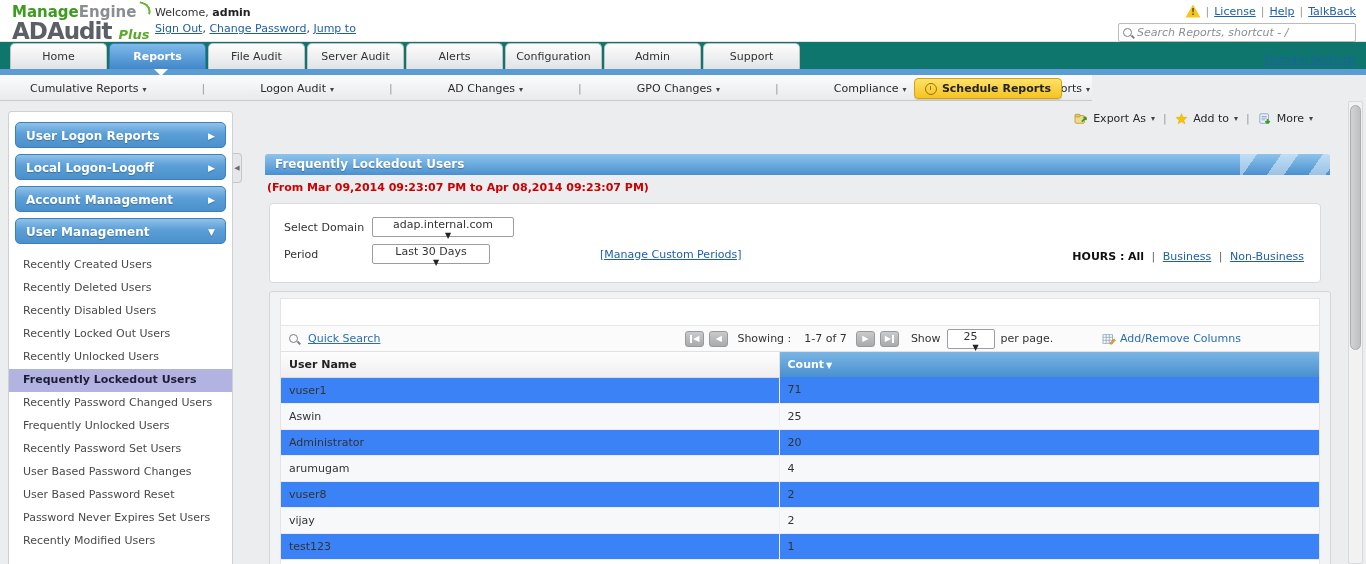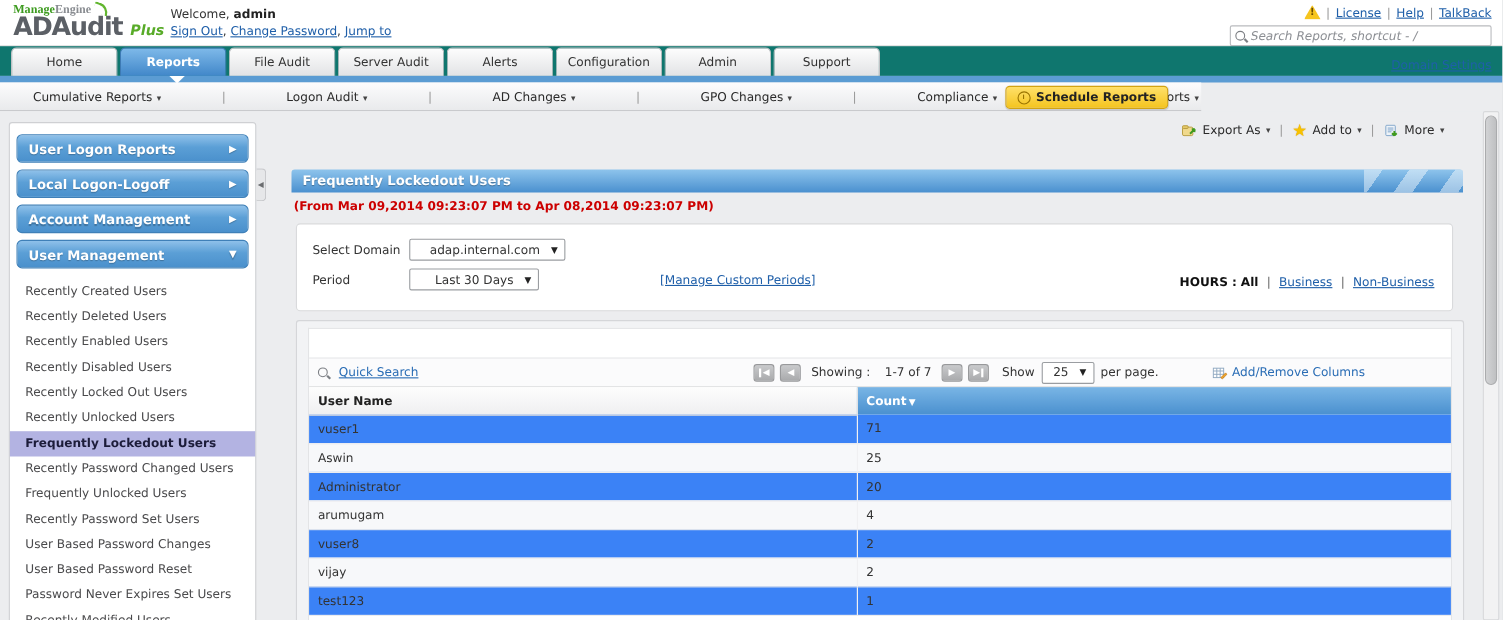--- a/index.html
+++ b/index.html
@@ -3,21 +3,21 @@
 <meta charset="utf-8">
 <style>
   * { margin:0; padding:0; box-sizing:border-box; }
   html,body { background:#dfe1e4; }
   body { font-family:"DejaVu Sans","Liberation Sans",sans-serif; font-size:11px; color:#333; }
   .page { position:relative; width:1366px; height:564px; background:#ecedef; overflow:hidden; margin:0 auto; }
 
   
   .header { position:absolute; left:0; top:0; width:1366px; height:42px; background:#fff; border-bottom:1px solid #e2e2e2; }
   .logo { position:absolute; left:12px; top:3px; cursor:pointer; }
-  .logo-top { font-size:11px; font-weight:bold; letter-spacing:0;font-family:Liberation Serif, serif; }
+  .logo-top { font-size:15px; font-weight:bold; letter-spacing:0; }
   .logo-manage { color:#3d9b1f; }
   .logo-engine { color:#8a8d92; }
   .logo-swoosh { display:inline-block; width:14px; height:10px; border-top:2px solid #62b62f; border-right:2px solid #62b62f; border-radius:0 10px 0 0; transform:rotate(18deg); margin-left:2px; vertical-align:top; }
   .logo-main { font-size:23px; font-weight:bold; color:#5c6066; line-height:20px; letter-spacing:-1px; }
   .logo-plus { font-size:13px; color:#58ab28; font-style:italic; font-weight:bold; letter-spacing:0; }
   .welcome { position:absolute; left:155px; top:5px; line-height:16px; }
   .welcome-line b { color:#222; }
   .session-links a, a.toplink { color:#1f5fa9; text-decoration:underline; cursor:pointer; }
   .top-right { position:absolute; right:10px; top:3px; text-align:right; }
   .top-right-row1 { display:flex; align-items:center; justify-content:flex-end; gap:5px; height:16px; }
@@ -68,21 +68,21 @@
   .rt-sep { color:#9a9a9a; }
   .star-icon { color:#f8c200; font-size:15px; line-height:12px; text-shadow:0 0 1px #c98f00; }
 
   .title-bar { position:absolute; left:2px; top:53px; width:1065px; height:21px; border-radius:3px 3px 0 0; background:linear-gradient(#8ec4ec,#4a90cf); color:#fff; font-weight:bold; font-size:12px; line-height:21px; padding-left:10px; text-shadow:0 1px 1px rgba(0,0,0,.3); overflow:hidden; }
   .title-bar::after { content:""; position:absolute; right:0; top:0; width:90px; height:21px; background:repeating-linear-gradient(125deg, rgba(255,255,255,.45) 0 14px, rgba(255,255,255,0) 14px 34px); }
   .date-range { position:absolute; left:4px; top:80px; color:#cc0000; font-weight:bold; }
 
   .filter-panel { position:absolute; left:6px; top:102px; width:1052px; height:80px; background:#fff; border:1px solid #d9dadc; border-radius:4px; padding:12px 14px; }
   .filter-row { display:flex; align-items:center; height:22px; margin-bottom:5px; }
   .filter-label { width:88px; color:#333; }
-  .fake-select { display:flex; align-items:center; justify-content:flex-end; height:20px; border:1px solid #9a9da1; border-radius:2px; background:#fff; padding:0 6px; cursor:pointer; }
+  .fake-select { display:flex; align-items:center; justify-content:flex-start; height:20px; border:1px solid #9a9da1; border-radius:2px; background:#fff; padding:0 6px; cursor:pointer;flex-direction:column; }
   .fake-select .sel-caret { font-size:8px; color:#222; margin-left:10px; }
   .sel-domain { width:142px; }
   .sel-period { width:118px; }
   .manage-periods { margin-left:110px; color:#1f5fa9; text-decoration:underline; cursor:pointer; }
   .hours-line { position:absolute; right:16px; top:46px; }
   .hours-line b { color:#111; }
   .hours-line a { color:#1f5fa9; text-decoration:underline; cursor:pointer; }
   .hours-sep { color:#666; margin:0 4px; }
 
   .grid-panel { position:absolute; left:6px; top:190px; width:1062px; height:300px; background:#f2f3f5; border:1px solid #d5d6d9; border-radius:3px 3px 0 0; padding:6px 10px 0 10px; }
@@ -185,21 +185,20 @@
   <div class="main">
 
     <div class="sidebar">
         <div class="side-header"><span class="sh-label">User Logon Reports</span><span class="sh-arrow">▶</span></div>
         <div class="side-header"><span class="sh-label">Local Logon-Logoff</span><span class="sh-arrow">▶</span></div>
         <div class="side-header"><span class="sh-label">Account Management</span><span class="sh-arrow">▶</span></div>
         <div class="side-header"><span class="sh-label">User Management</span><span class="sh-arrow">▼</span></div>
         <div class="side-list">
           <div class="side-item">Recently Created Users</div>
           <div class="side-item">Recently Deleted Users</div>
-          <div class="side-item">Recently Enabled Users</div>
           <div class="side-item">Recently Disabled Users</div>
           <div class="side-item">Recently Locked Out Users</div>
           <div class="side-item">Recently Unlocked Users</div>
           <div class="side-item selected">Frequently Lockedout Users</div>
           <div class="side-item">Recently Password Changed Users</div>
           <div class="side-item">Frequently Unlocked Users</div>
           <div class="side-item">Recently Password Set Users</div>
           <div class="side-item">User Based Password Changes</div>
           <div class="side-item">User Based Password Reset</div>
           <div class="side-item">Password Never Expires Set Users</div>

